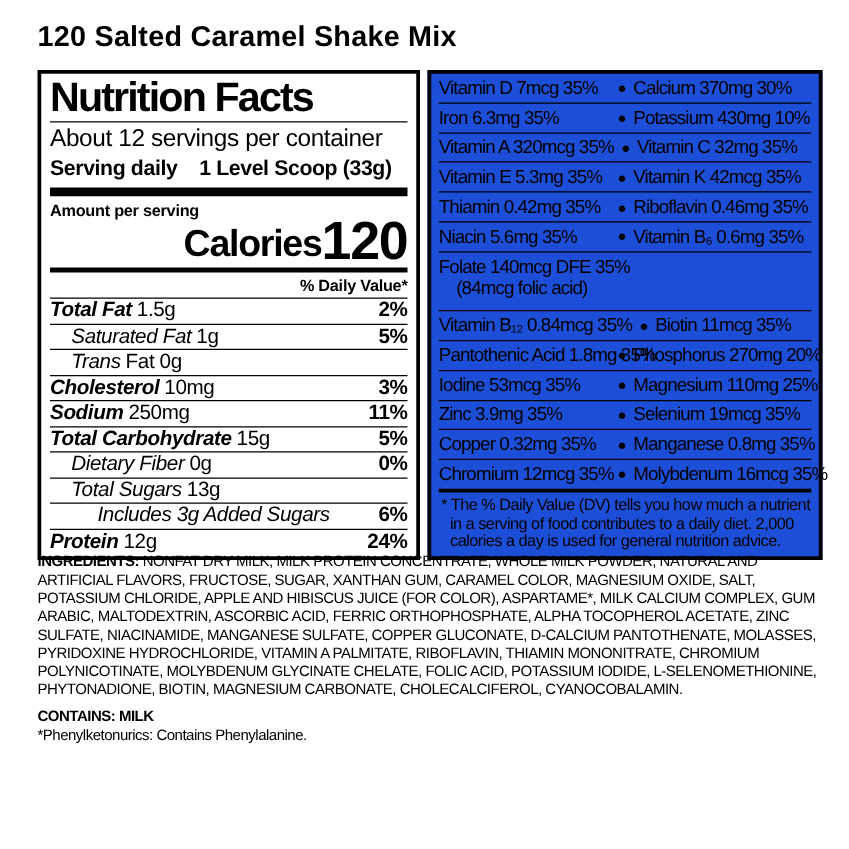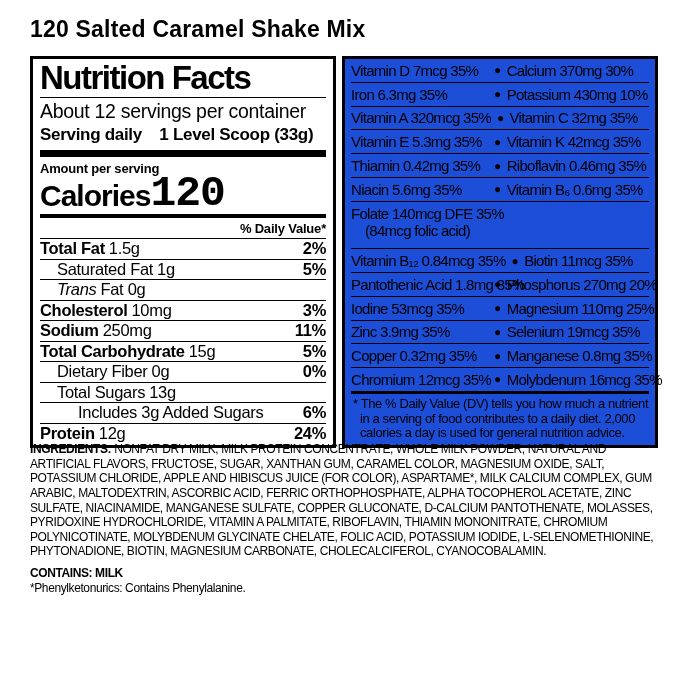--- a/index.html
+++ b/index.html
@@ -11,28 +11,28 @@
 
   .panels { position:absolute; left:30px; top:56px; width:628px; display:flex; gap:6px; }
 
   
   .nf-panel { width:306px; height:392px; border:3px solid #000; padding:2px 7px 2px 7px; display:flex; flex-direction:column; background:#fff; }
   .nf-heading { font-size:33px; font-weight:bold; letter-spacing:-1.5px; line-height:1.06; border-bottom:1px solid #000; padding-bottom:1px; white-space:nowrap; }
   .nf-servings { font-size:19.5px; letter-spacing:-0.3px; padding-top:2px; white-space:nowrap; }
   .nf-serving-size { font-size:17px; font-weight:bold; letter-spacing:-0.3px; padding:2px 0 5px 0; white-space:nowrap; }
   .bar-thick { height:7px; background:#000; flex:none; }
   .nf-amount { font-size:13px; font-weight:bold; margin-top:4px; letter-spacing:-0.2px; }
-  .nf-cal-row { display:flex; justify-content:flex-start; align-items:flex-end; padding-bottom:3px; }
+  .nf-cal-row { display:flex; justify-content:flex-end; align-items:flex-end; padding-bottom:3px; }
   .nf-cal-label { font-size:30px; font-weight:bold; line-height:1; letter-spacing:-1px; }
-  .nf-cal-value { font-size:43px; font-weight:bold; line-height:0.82; letter-spacing:-1px;font-family:Liberation Mono, monospace; }
+  .nf-cal-value { font-size:43px; font-weight:bold; line-height:0.82; letter-spacing:-1px; }
   .bar-med { height:4px; background:#000; flex:none; }
   .nf-dv-header { text-align:right; font-size:13px; font-weight:bold; padding:3px 0 2px 0; letter-spacing:-0.2px; }
   .nf-rows { display:flex; flex-direction:column; flex:1; }
   .nrow { flex:1; display:flex; justify-content:space-between; align-items:center; border-top:1px solid #000; font-size:16.5px; letter-spacing:-0.3px; white-space:nowrap; }
-  .nname { font-weight:normal; }
+  .nname { font-weight:normal;font-style:italic; }
   .nname.b { font-weight:bold; }
   .nname.it { font-style:italic; }
   .namount { margin-left:4px; }
   .dv { font-weight:bold; }
   .ind1 { padding-left:17px; }
   .ind2 { padding-left:38px; }
 
   
   .vit-panel { width:316px; height:392px; border:3px solid #000; padding:0 6px; display:flex; flex-direction:column; background:#1d4ed8; }
   .vrow { flex:1; display:flex; align-items:center; border-bottom:1px solid #000; font-size:15px; letter-spacing:-0.7px; white-space:nowrap; }

